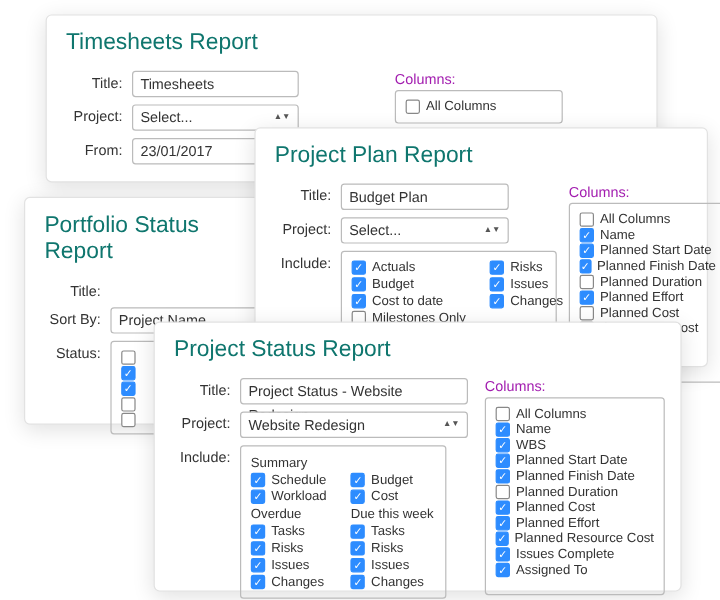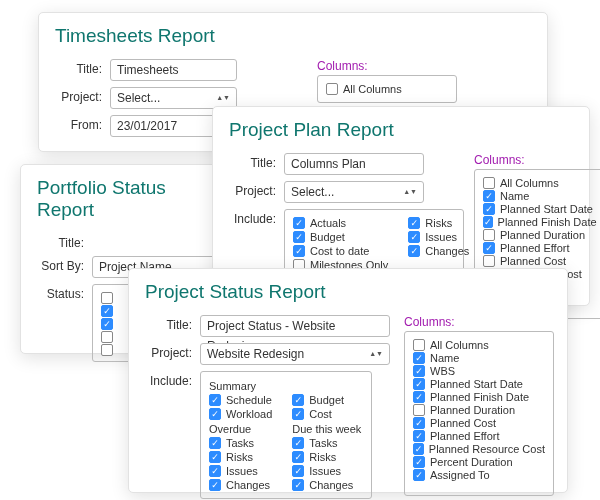--- a/index.html
+++ b/index.html
@@ -33,21 +33,21 @@
   .lab {
     width: 55px;
     text-align: right;
     font-size: 12px;
     color: #333;
     padding-right: 8px;
     padding-top: 3px;
   }
   .input {
     flex: 0 0 auto;
-    width: 127px;
+    width: 139px;
     height: 22px;
     border: 1px solid #bbb;
     border-radius: 3px;
     font-size: 12px;
     padding: 0 6px;
     line-height: 20px;
     color: #333;
     background: #fff;
     position: relative;
   }
@@ -150,21 +150,21 @@
     </div>
   </div>
 </div>
 
 <div class="panel" style="left:212px; top:106px; width:378px; height:200px;">
   <h2>Project Plan Report</h2>
   <div class="body-row">
     <div>
       <div class="row">
         <div class="lab">Title:</div>
-        <div class="input" style="width:140px;"><span>Columns Plan</span></div>
+        <div class="input" style="width:140px;"><span>Budget Plan</span></div>
       </div>
       <div class="row">
         <div class="lab">Project:</div>
         <div class="input select" style="width:140px;">
           <span>Select...</span>
           <span class="chev">▲▼</span>
         </div>
       </div>
       <div class="row row-top">
         <div class="lab">Include:</div>
@@ -367,21 +367,21 @@
         <div class="chk-line">
             <span class="chk on">✓</span>
             <span>Planned Effort</span>
           </div>
         <div class="chk-line">
             <span class="chk on">✓</span>
             <span>Planned Resource Cost</span>
           </div>
         <div class="chk-line">
             <span class="chk on">✓</span>
-            <span>Percent Duration</span>
+            <span>Issues Complete</span>
           </div>
         <div class="chk-line">
             <span class="chk on">✓</span>
             <span>Assigned To</span>
           </div>
       </div>
     </div>
   </div>
 </div>
 

